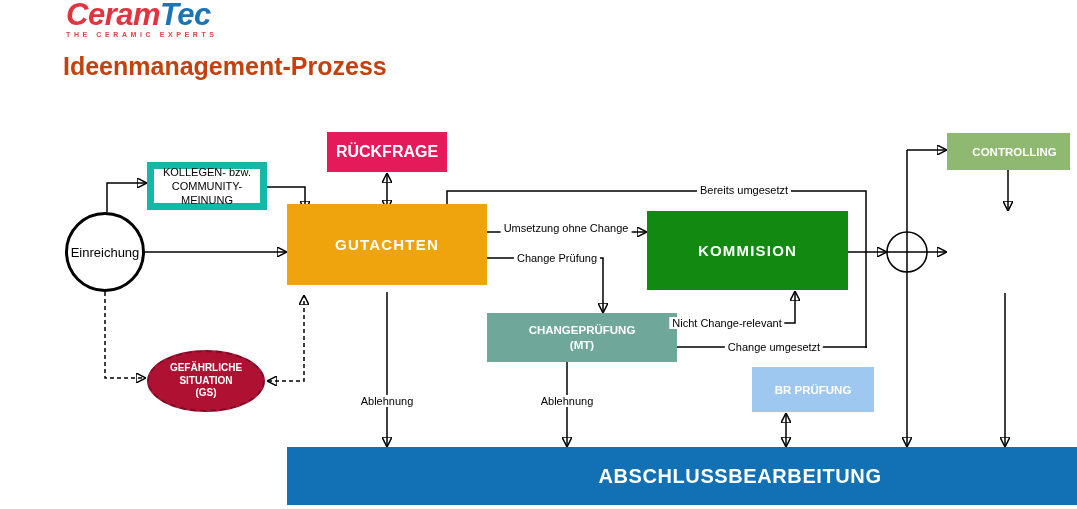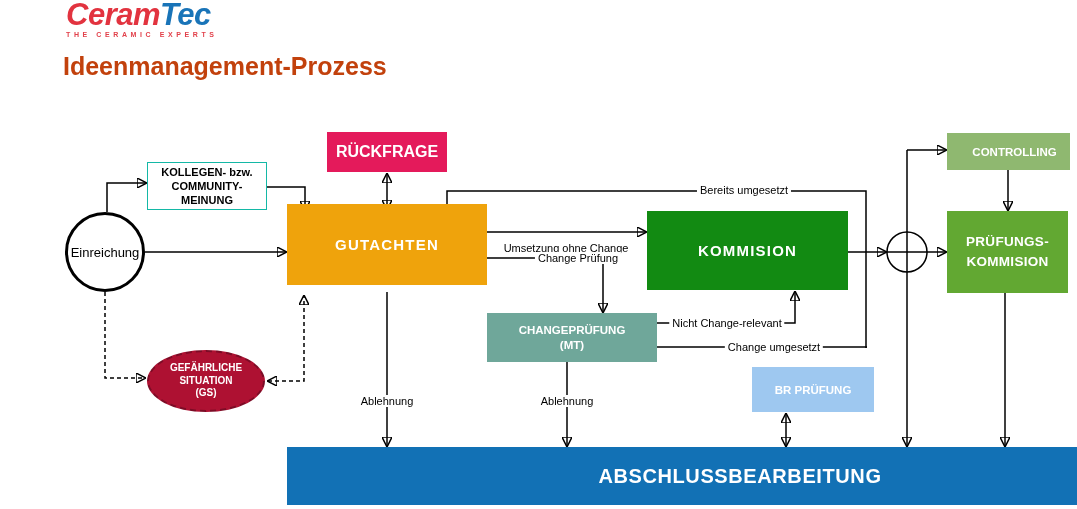--- a/index.html
+++ b/index.html
@@ -16,25 +16,25 @@
   
   svg.wires{position:absolute;left:0;top:0;width:1077px;height:509px;}
   svg.wires path{fill:none;stroke:#000;stroke-width:1.5px;}
   svg.wires path.dashed{stroke-dasharray:4 3;}
   svg.wires circle{fill:none;stroke:#000;stroke-width:1.5px;}
   
   .node{position:absolute;display:flex;flex-direction:column;align-items:center;justify-content:center;
         text-align:center;color:#fff;font-weight:700;box-sizing:border-box;}
   .n-einreichung{left:65px;top:212px;width:80px;height:80px;border-radius:50%;border:3px solid #000;
                  background:#fff;color:#000;font-weight:400;font-size:13px;}
-  .n-kollegen{left:147px;top:162px;width:120px;height:48px;border:1px solid #14b8a6;background:#fff;
-              color:#000;font-weight:700;font-size:11px;line-height:1.3;}
+  .n-kollegen{left:147px;top:162px;width:120px;height:48px;border:7px solid #14b8a6;background:#fff;
+              color:#000;font-weight:400;font-size:11px;line-height:1.3;}
   .n-rueckfrage{left:327px;top:132px;width:120px;height:40px;font-size:16px;}
   .n-gutachten{left:287px;top:204px;width:200px;height:81px;font-size:15px;letter-spacing:1.2px;}
-  .n-changepruefung{left:487px;top:313px;width:170px;height:49px;font-size:11.5px;line-height:1.3;}
+  .n-changepruefung{left:487px;top:313px;width:190px;height:49px;font-size:11.5px;line-height:1.3;}
   .n-umsetzung{left:647px;top:211px;width:201px;height:79px;font-size:15px;letter-spacing:1.2px;}
   .n-gs{left:147px;top:350px;width:118px;height:62px;border-radius:50%;border:2px dashed #7c0c26;
         font-size:10px;line-height:1.25;}
   .n-br{left:752px;top:367px;width:122px;height:45px;font-size:11.5px;}
   .n-controlling{left:947px;top:133px;width:123px;height:37px;font-size:11.5px;padding-left:12px;}
   .n-pk{left:947px;top:211px;width:121px;height:82px;font-size:13.5px;line-height:1.45;letter-spacing:.3px;}
   .n-abschluss{left:287px;top:447px;width:906px;height:58px;font-size:20px;letter-spacing:.6px;}
   
   .edge-label{position:absolute;transform:translate(-50%,-50%);background:#fff;padding:0 3px;
               font-size:11px;color:#000;white-space:nowrap;}
@@ -118,30 +118,26 @@
   </div>
 
   <div class="node n-br" style="background-color: rgb(158, 200, 240);">
     <span>BR PRÜFUNG</span>
   </div>
 
   <div class="node n-controlling" style="background-color: rgb(143, 184, 112);">
     <span>CONTROLLING</span>
   </div>
 
-  <div class="node n-pk" style="background-color: rgb(98, 168, 50);">
-    <span>PRÜFUNGS-</span>
-    <span>KOMMISION</span>
-  </div>
 
   <div class="node n-abschluss" style="background-color: rgb(18, 113, 181);">
     <span>ABSCHLUSSBEARBEITUNG</span>
   </div>
 
   <div class="edge-label" style="left:744px;top:190px">Bereits umgesetzt</div>
-  <div class="edge-label" style="left:566px;top:248px">Umsetzung ohne Change</div>
-  <div class="edge-label" style="left:578px;top:258px">Change Prüfung</div>
+  <div class="edge-label" style="left:566px;top:228px">Umsetzung ohne Change</div>
+  <div class="edge-label" style="left:557px;top:258px">Change Prüfung</div>
   <div class="edge-label" style="left:727px;top:323px">Nicht Change-relevant</div>
   <div class="edge-label" style="left:774px;top:347px">Change umgesetzt</div>
   <div class="edge-label" style="left:387px;top:401px">Ablehnung</div>
   <div class="edge-label" style="left:567px;top:401px">Ablehnung</div>
 
 </div>
 
 </body></html>

